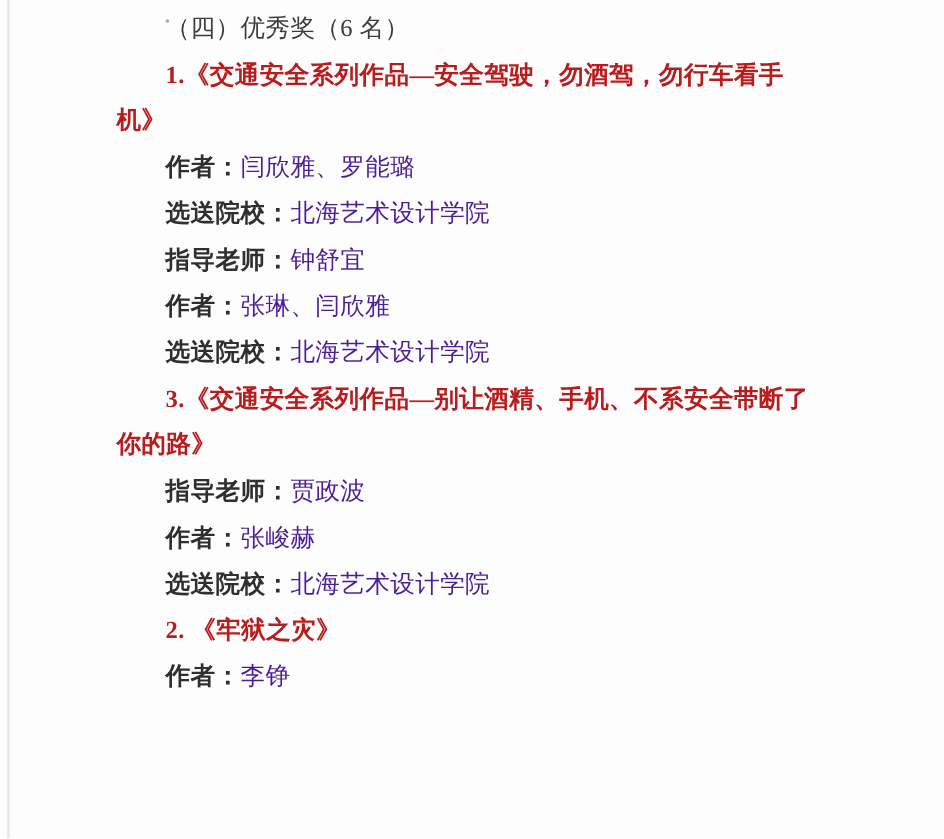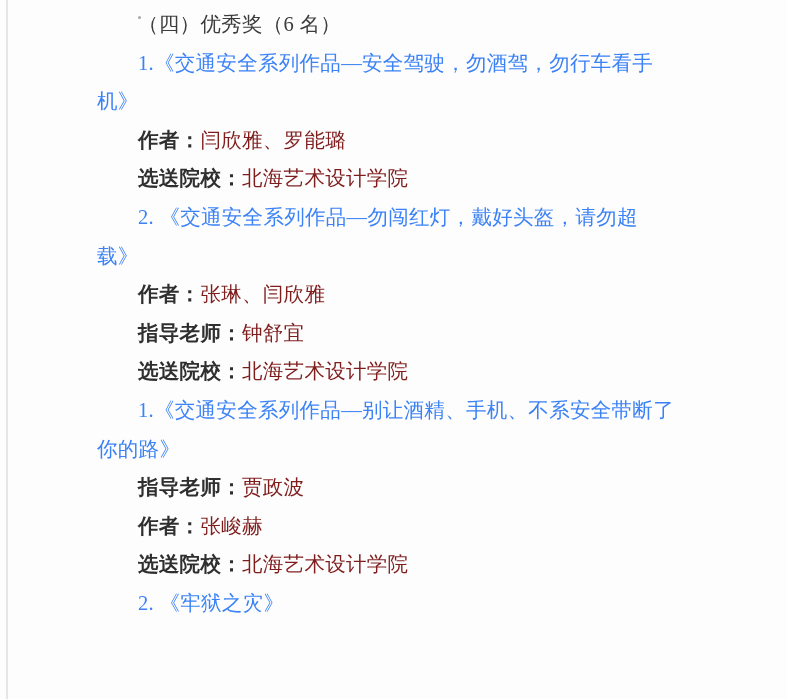--- a/index.html
+++ b/index.html
@@ -46,28 +46,29 @@
   .doc p {
     margin: 0;
     padding: 0;
     text-indent: 2em;
     text-align: left;
   }
   .heading {
     color: #3c3c3c;
   }
   .entry-title {
-    color: #3b82f6;
+    color: #b91c1c;
+    font-weight: bold;
   }
   .field-label {
     font-weight: 700;
     color: #2f2f2f;
   }
   .field-value {
-    color: #7f1d1d;
+    color: #4c1d95;
   }
 </style>
 </head>
 <body>
 
 <div class="page">
   <div class="scan-edge"></div>
   <div class="scan-speck"></div>
 
   <div class="doc">
@@ -78,44 +79,46 @@
       <p class="entry-title">1.《交通安全系列作品—安全驾驶，勿酒驾，勿行车看手机》</p>
       <p>
         <span class="field-label">作者：</span><span class="field-value">闫欣雅、罗能璐</span>
       </p>
       <p>
         <span class="field-label">选送院校：</span><span class="field-value">北海艺术设计学院</span>
       </p>
     </div>
 
     <div>
-      <p class="entry-title">2. 《交通安全系列作品—勿闯红灯，戴好头盔，请勿超载》</p>
+      <p>
+        <span class="field-label">指导老师：</span><span class="field-value">钟舒宜</span>
+      </p>
       <p>
         <span class="field-label">作者：</span><span class="field-value">张琳、闫欣雅</span>
-      </p>
-      <p>
-        <span class="field-label">指导老师：</span><span class="field-value">钟舒宜</span>
       </p>
       <p>
         <span class="field-label">选送院校：</span><span class="field-value">北海艺术设计学院</span>
       </p>
     </div>
 
     <div>
-      <p class="entry-title">1.《交通安全系列作品—别让酒精、手机、不系安全带断了你的路》</p>
+      <p class="entry-title">3.《交通安全系列作品—别让酒精、手机、不系安全带断了你的路》</p>
       <p>
         <span class="field-label">指导老师：</span><span class="field-value">贾政波</span>
       </p>
       <p>
         <span class="field-label">作者：</span><span class="field-value">张峻赫</span>
       </p>
       <p>
         <span class="field-label">选送院校：</span><span class="field-value">北海艺术设计学院</span>
       </p>
     </div>
 
     <div>
       <p class="entry-title">2. 《牢狱之灾》</p>
+      <p>
+        <span class="field-label">作者：</span><span class="field-value">李铮</span>
+      </p>
 
     </div>
 
   </div>
 </div>
 
 </body></html>

